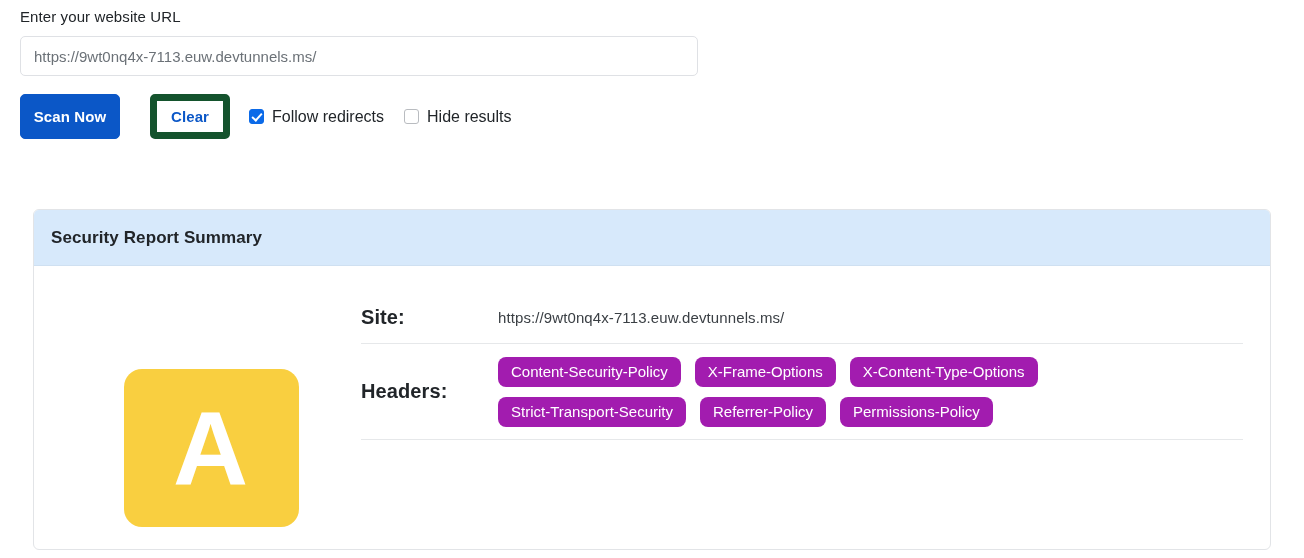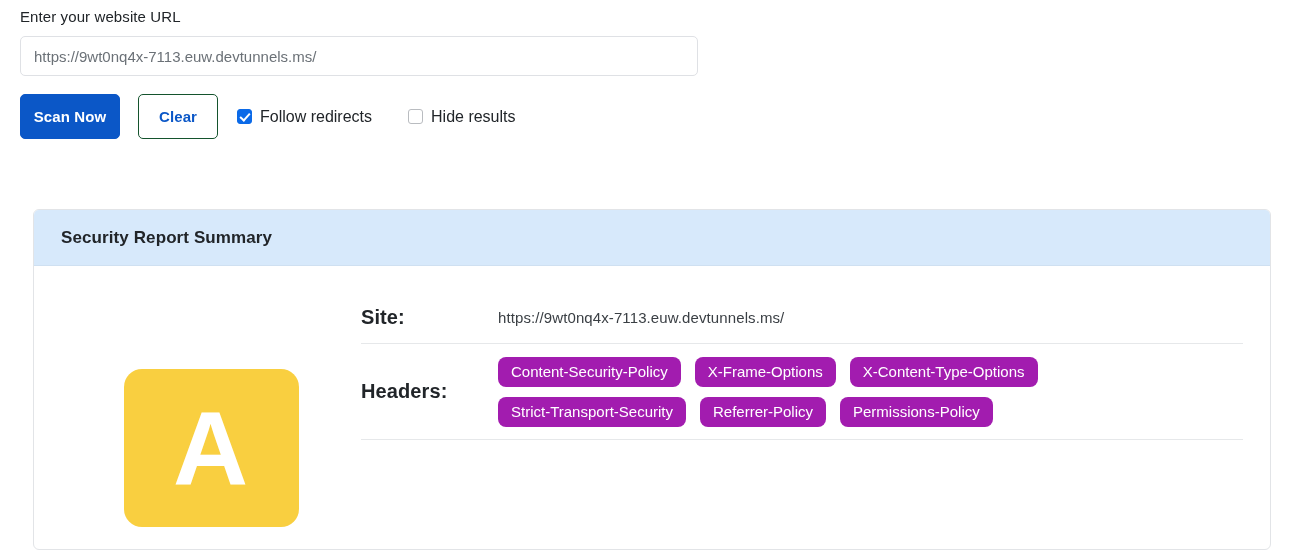--- a/index.html
+++ b/index.html
@@ -65,35 +65,35 @@
   .btn-primary {
     background: #0b57c7;
     color: #ffffff;
     border: 1px solid #0b57c7;
     height: 45px;
     width: 100px;
   }
   .btn-outline {
     background: #ffffff;
     color: #0b57c7;
-    border: 1px solid #14532d;
+    border: 7px solid #14532d;
     height: 45px;
     width: 80px;
-    margin-left: 18px;
+    margin-left: 30px;
   }
 
   .check-group {
     display: flex;
     align-items: center;
     margin-left: 19px;
   }
   .check-item {
     display: flex;
     align-items: center;
-    margin-right: 36px;
+    margin-right: 20px;
   }
   .check-item:last-child { margin-right: 0; }
   .cbox {
     width: 15px;
     height: 15px;
     box-sizing: border-box;
     border-radius: 3px;
     position: relative;
     flex: 0 0 auto;
     cursor: pointer;
@@ -135,21 +135,21 @@
     border-radius: 6px;
     background: #ffffff;
     overflow: hidden;
   }
   .card-header {
     background: #d7e9fb;
     border-bottom: 1px solid #cfe0f1;
     height: 55px;
     display: flex;
     align-items: center;
-    padding-left: 27px;
+    padding-left: 17px;
   }
   .card-title {
     font-size: 17px;
     font-weight: bold;
     color: #212529;
     letter-spacing: 0.1px;
   }
   .card-body {
     display: flex;
     padding: 26px 27px 22px 27px;

